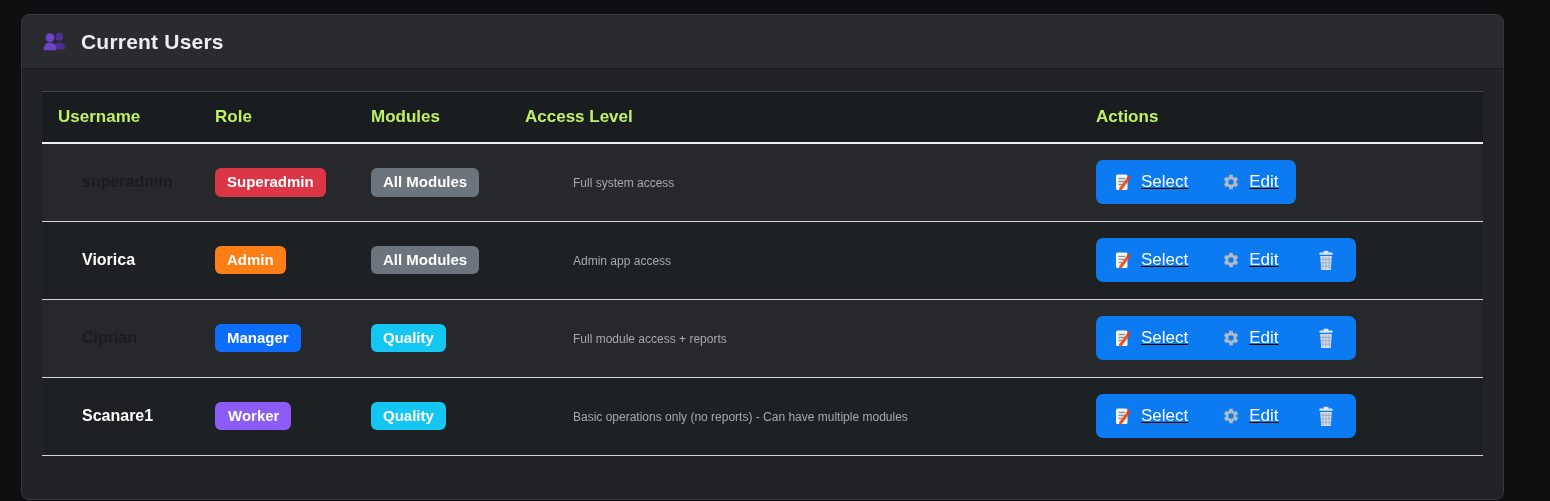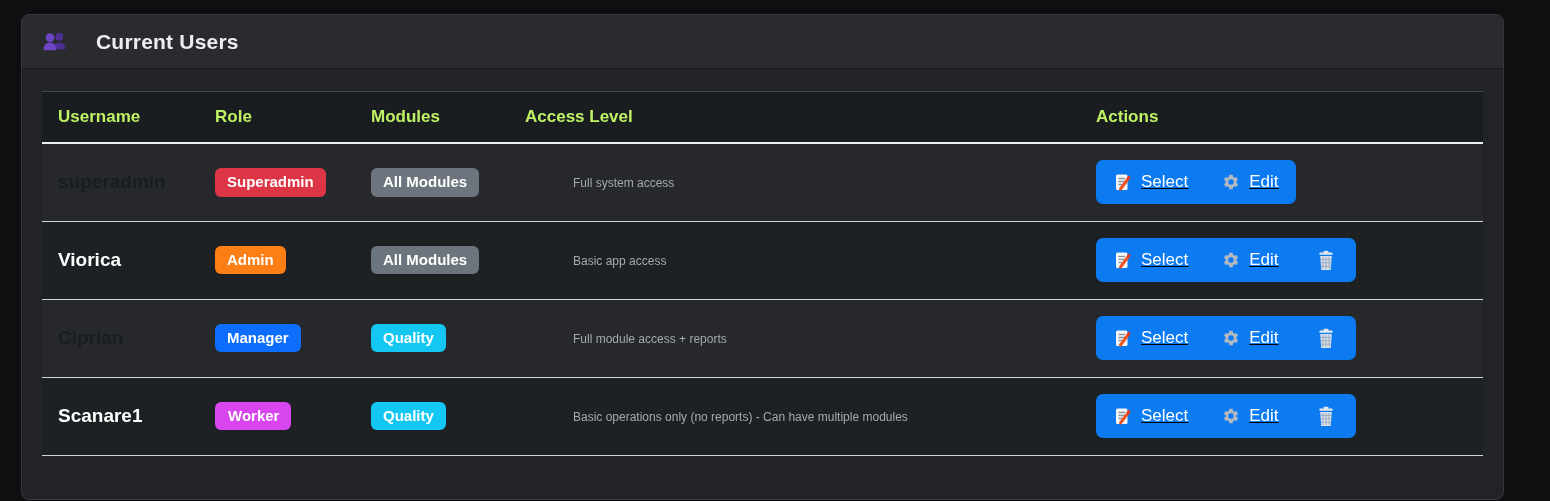--- a/index.html
+++ b/index.html
@@ -4,50 +4,50 @@
 <style>
   * { margin:0; padding:0; box-sizing:border-box; }
   html,body { width:1550px; height:501px; background:#0e0f11; font-family:"Liberation Sans",sans-serif; overflow:hidden; }
 
   .card {
     position:absolute; left:21px; top:14px; width:1483px; height:486px;
     background:#212327; border:1px solid #35383b; border-radius:8px; overflow:hidden;
   }
   .card-header {
     height:54px; background:#292b2e; border-bottom:1px solid #1a1b1d;
-    display:flex; align-items:center; gap:28px; padding:0 19px;
+    display:flex; align-items:center; gap:13px; padding:0 19px;
   }
   .card-title { font-size:21px; font-weight:bold; color:#ecedee; letter-spacing:.2px; }
   .card-body { padding:22px 20px; }
 
   table { width:100%; border-collapse:collapse; table-layout:fixed; }
   col.c-user { width:157px; } col.c-role { width:156px; } col.c-mod { width:154px; }
   col.c-access { width:571px; } col.c-actions { width:auto; }
 
   thead th {
     background:#1a1d20; color:#bef264; font-size:17px; font-weight:bold; text-align:left;
     padding:15px 16px; border-top:1px solid #45484b; border-bottom:2px solid #edeff1;
   }
   tbody td {
     padding:16px; border-bottom:1px solid #d2d5d8; vertical-align:middle; height:78px;
   }
   tbody tr:nth-child(odd) td { background:#26282b; }
   tbody tr:nth-child(even) td { background:#1e2124; }
 
-  .username { font-size:19px; font-weight:bold; color:#fcfdfd; }
+  .username { font-size:16px; font-weight:bold; color:#fcfdfd;margin-left:24px; }
   .username--muted { color:#191d22; }
 
   .badge {
     display:inline-block; padding:6px 12px; border-radius:6px;
     font-size:15px; font-weight:bold; color:#fff; line-height:1.1; white-space:nowrap;
   }
   .badge--red    { background:#dc3545; }
   .badge--orange { background:#fd7e14;text-align:right; }
   .badge--blue   { background:#0d6efd; }
-  .badge--green  { background:#d946ef;padding-left:13px; }
+  .badge--green  { background:#8b5cf6;padding-left:13px; }
   .badge--gray   { background:#6c757d; }
   .badge--cyan   { background:#13c7f2; }
 
   .access { color:#a4a9ae; font-size:12px;margin-left:48px; }
 
   .actions-group { display:inline-flex; border-radius:7px; overflow:hidden;text-decoration:underline; }
   .action-btn {
     display:inline-flex; align-items:center; gap:9px;
     background:#0c7bf2; border:none; color:#fff; font-size:17px;
     font-family:"Liberation Sans",sans-serif; padding:0 17px; height:44px; cursor:pointer;
@@ -121,21 +121,21 @@
                 <span>Edit</span>
               </button>
             </div>
           </td>
         </tr>
 
         <tr>
           <td><span class="username">Viorica</span></td>
           <td><span class="badge badge--orange">Admin</span></td>
           <td><span class="badge badge--gray">All Modules</span></td>
-          <td><span class="access">Basic app access</span></td>
+          <td><span class="access">Admin app access</span></td>
           <td>
             <div class="actions-group">
               <button class="action-btn">
                 <span class="icon">
                   <svg width="19" height="19" viewBox="0 0 19 19">
                     <rect x="3" y="1.5" width="11.5" height="15.5" rx="1.5" fill="#f4f6f8"></rect>
                     <line x1="5.5" y1="5.5" x2="12" y2="5.5" stroke="#8d939a" stroke-width="1.3"></line>
                     <line x1="5.5" y1="8.5" x2="12" y2="8.5" stroke="#8d939a" stroke-width="1.3"></line>
                     <line x1="5.5" y1="11.5" x2="9.5" y2="11.5" stroke="#8d939a" stroke-width="1.3"></line>
                     <line x1="15" y1="6" x2="7.5" y2="16" stroke="#f05423" stroke-width="3" stroke-linecap="round"></line>

